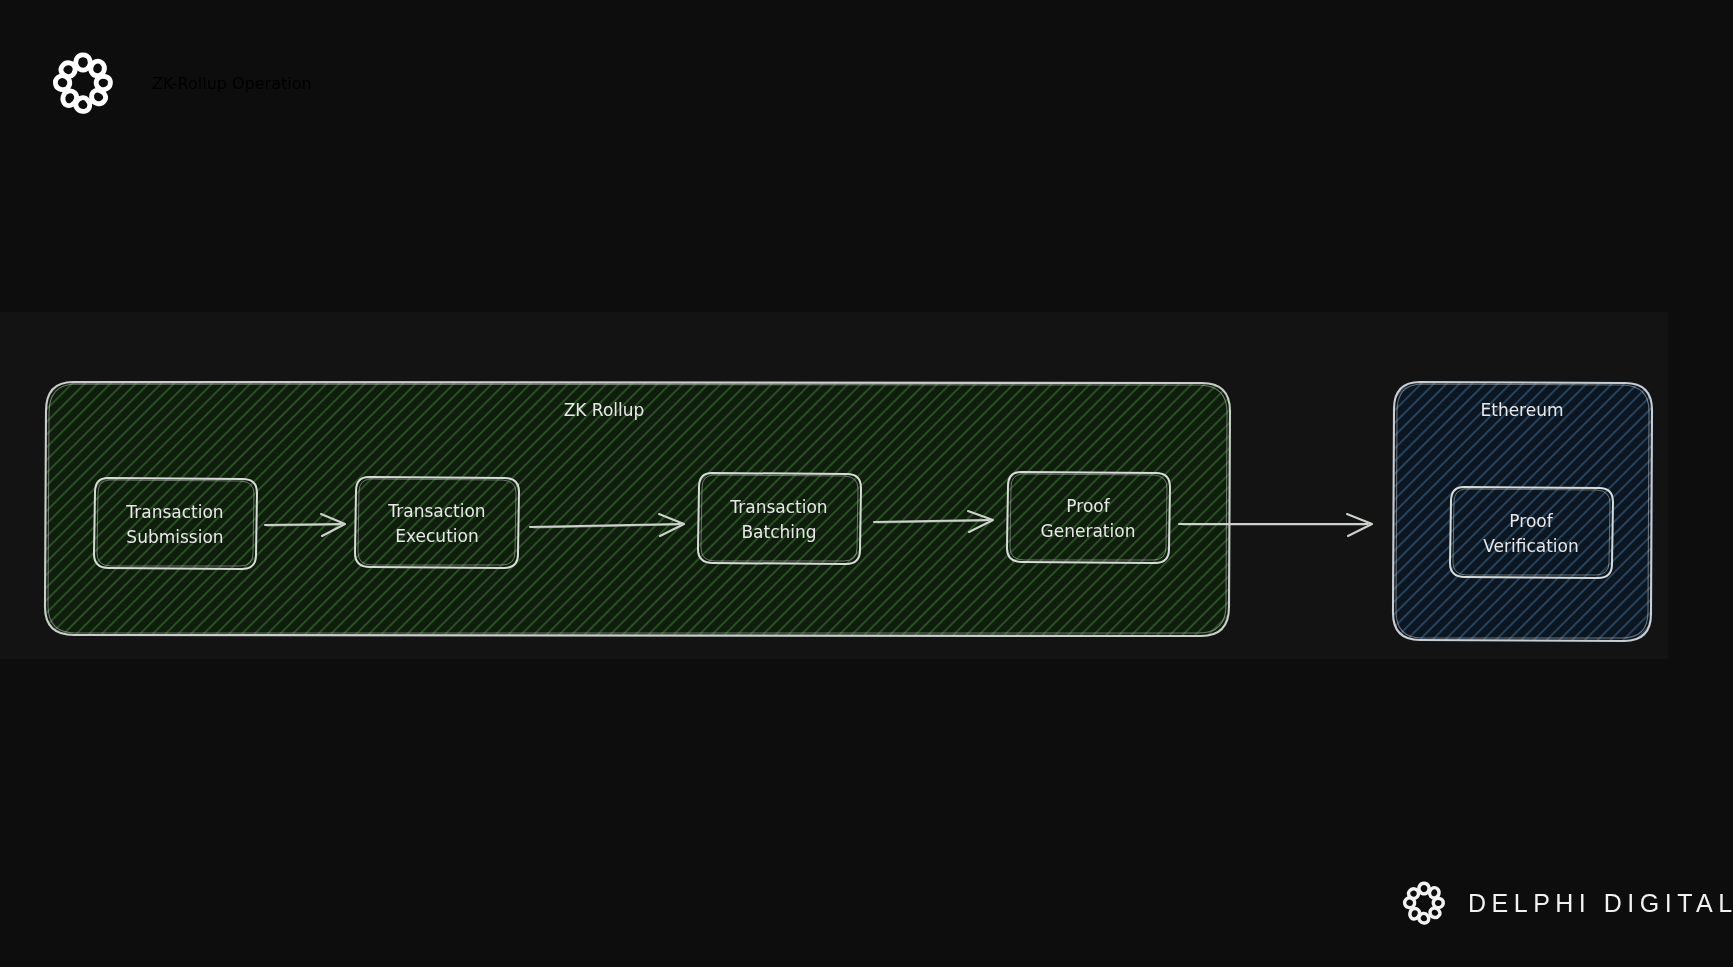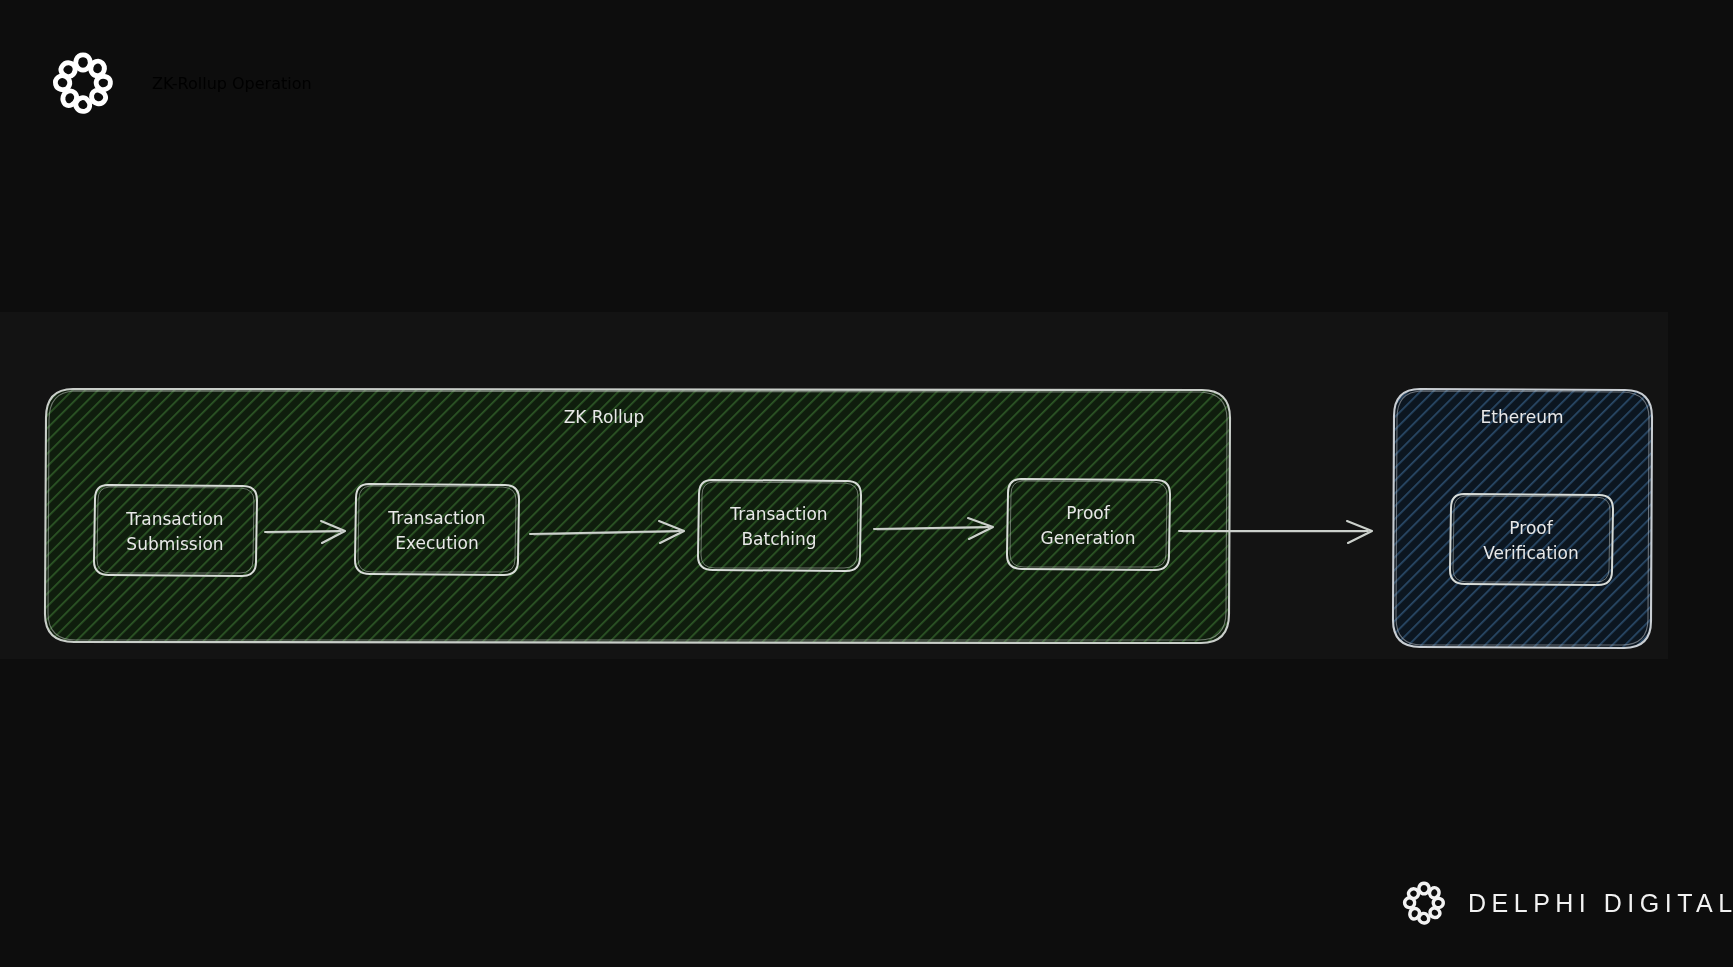--- a/index.html
+++ b/index.html
@@ -38,21 +38,21 @@
   #header-logo {
     width: 74px;
     height: 74px;
     display: block;
   }
 
   
   #diagram {
     position: absolute;
     left: 0;
-    top: 16px;
+    top: 9px;
     width: 1733px;
     height: 896px;
   }
   #diagram svg {
     display: block;
   }
 
   
   .hand-text {
     font-family: "DejaVu Sans", sans-serif;

